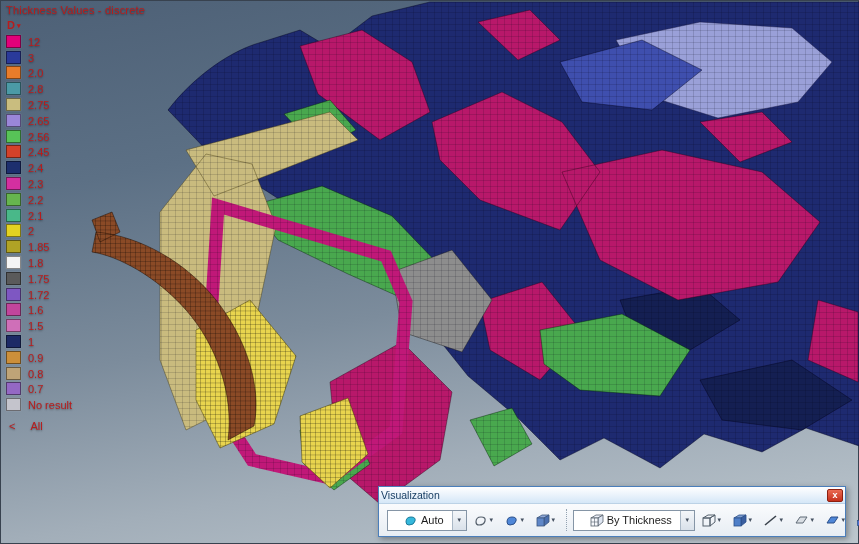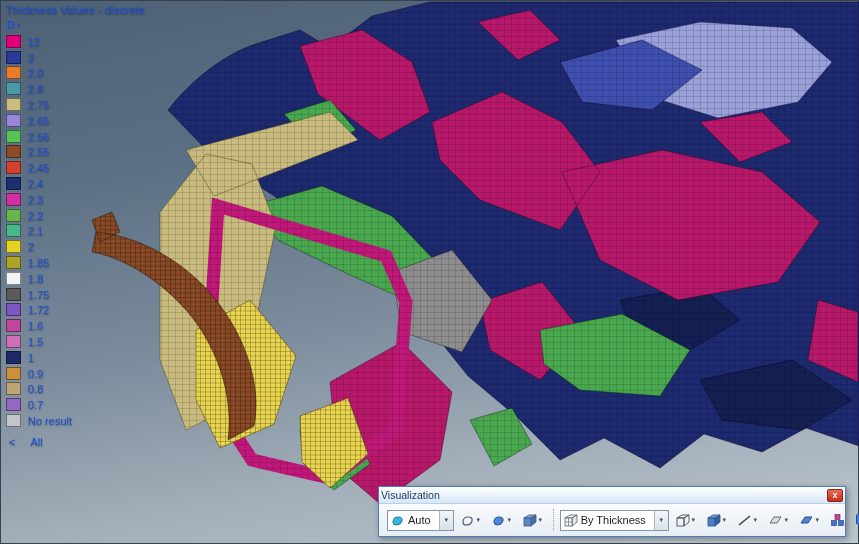--- a/index.html
+++ b/index.html
@@ -8,21 +8,21 @@
     position:relative;
     font-family:"Liberation Sans", sans-serif;
     background:linear-gradient(170deg,#4d6076 0%,#5c7085 28%,#7c8c9c 55%,#a2aeb9 78%,#bdc7ce 100%);
     box-shadow: inset 0 0 0 1px #38424f;
   }
 
   
   .viewport { position:absolute; inset:0; z-index:1; }
 
   
-  .legend { position:absolute; left:6px; top:4px; z-index:5; color:#1d4ed8; user-select:none; }
+  .legend { position:absolute; left:6px; top:4px; z-index:5; color:#b91c1c; user-select:none; }
   .legend-title { font-size:11px; letter-spacing:.2px; text-shadow:0 1px 2px rgba(0,0,0,.45); margin-bottom:3px; }
   .legend-node { display:flex; align-items:center; gap:2px; font-size:11px; font-weight:bold; margin:0 0 1px 1px; cursor:pointer; }
   .legend-node .arrow { font-size:7px; line-height:7px; }
   .lrow { display:flex; align-items:flex-end; height:15.8px; cursor:pointer; }
   .sw { width:15px; height:13px; margin-right:7px; border:1px solid rgba(0,0,0,.45); box-shadow:0 0 1px rgba(255,255,255,.25); }
   .lv { font-size:11px; text-shadow:0 1px 2px rgba(0,0,0,.4); }
   .legend-footer { display:flex; gap:15px; margin-top:9px; padding-left:3px; font-size:11px; text-shadow:0 1px 2px rgba(0,0,0,.4); }
   .legend-footer span { cursor:pointer; }
 
   
@@ -32,21 +32,21 @@
          background:linear-gradient(180deg,#ffffff 0%,#eaf3fb 50%,#d5e7f7 100%);
          border-bottom:1px solid #bcd2e6; font-size:10.5px; color:#12395f; }
   .vis-close { margin-left:auto; width:16px; height:13px; border-radius:2px; text-align:center;
          background:linear-gradient(180deg,#ea6a52 0%,#c5301c 100%); border:1px solid #8d1f10;
          color:#fff; font-size:9px; font-weight:bold; line-height:11px; cursor:pointer; }
   .vis-tools { display:flex; align-items:center; height:32px; padding:0 4px; gap:3px;
          background:linear-gradient(180deg,#fafbfd 0%,#e7edf3 100%); }
   .grip { width:4px; height:22px; margin-right:1px;
          background-image:radial-gradient(circle,#96a4b2 1px,transparent 1.1px);
          background-size:4px 4px; cursor:grab; }
-  .combo { display:flex; align-items:center; height:21px; background:#fff; border:1px solid #8595a6; gap:3px; padding-left:2px; cursor:pointer; }
+  .combo { display:flex; align-items:center; height:21px; background:#fff; border:1px solid #8595a6; gap:3px; padding-left:15px; cursor:pointer; }
   .combo .txt { font-size:11px; color:#1c1c1c; padding-right:5px; white-space:nowrap; }
   .combo .chev, .tbtn .chev { font-size:7px; color:#445060; }
   .combo .chev { width:14px; height:100%; display:flex; align-items:center; justify-content:center;
          background:linear-gradient(180deg,#f3f6f9,#d9e1ea); border-left:1px solid #aab8c6; }
   .tbtn { display:flex; align-items:center; height:24px; padding:1px 2px; border:1px solid transparent; border-radius:2px; cursor:pointer; }
   .tbtn .chev { width:7px; text-align:center; }
   .sep { width:3px; height:22px; border-left:1px dotted #93a2b1; margin:0 3px; }
   .ic { display:block; }
 </style>
 </head>
@@ -128,24 +128,20 @@
       </div>
     <div class="lrow">
         <span class="sw" style="background: rgb(154, 134, 216);"></span>
         <span class="lv">2.65</span>
       </div>
     <div class="lrow">
         <span class="sw" style="background: rgb(87, 195, 87);"></span>
         <span class="lv">2.56</span>
       </div>
     <div class="lrow">
-        <span class="sw" style="background: rgb(138, 75, 38);"></span>
-        <span class="lv">2.55</span>
-      </div>
-    <div class="lrow">
         <span class="sw" style="background: rgb(212, 65, 42);"></span>
         <span class="lv">2.45</span>
       </div>
     <div class="lrow">
         <span class="sw" style="background: rgb(29, 47, 110);"></span>
         <span class="lv">2.4</span>
       </div>
     <div class="lrow">
         <span class="sw" style="background: rgb(212, 47, 160);"></span>
         <span class="lv">2.3</span>

